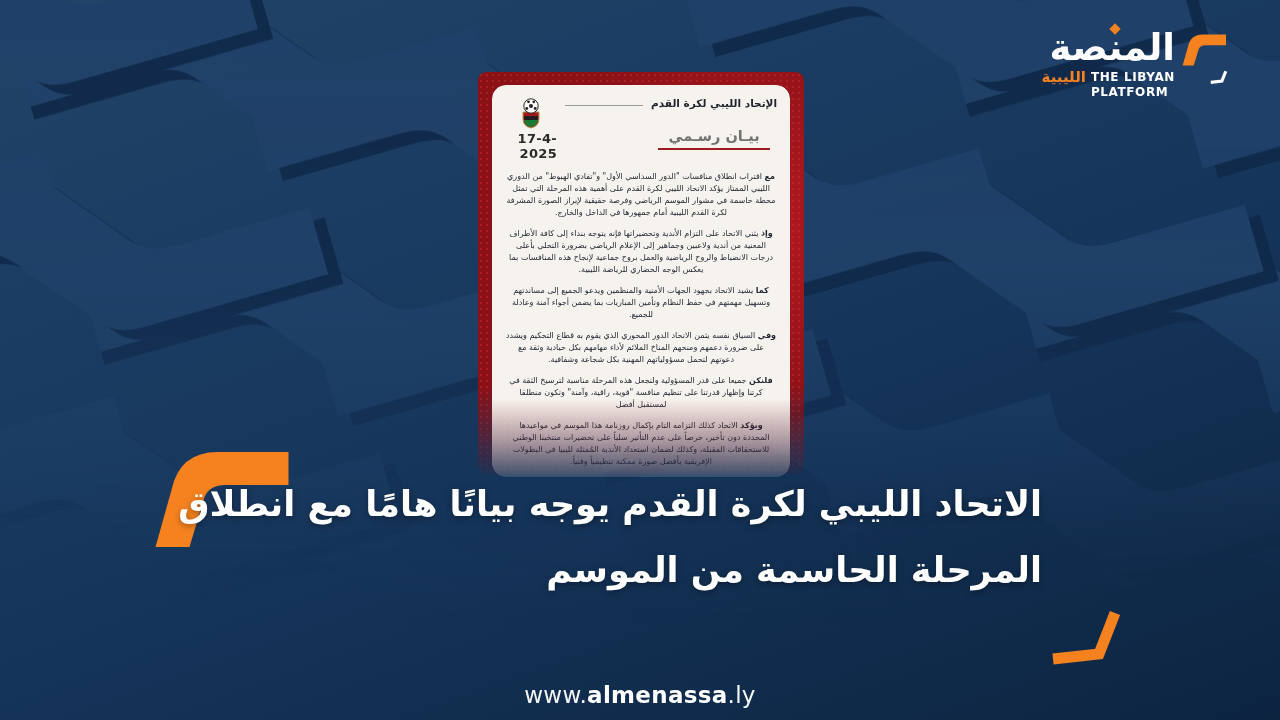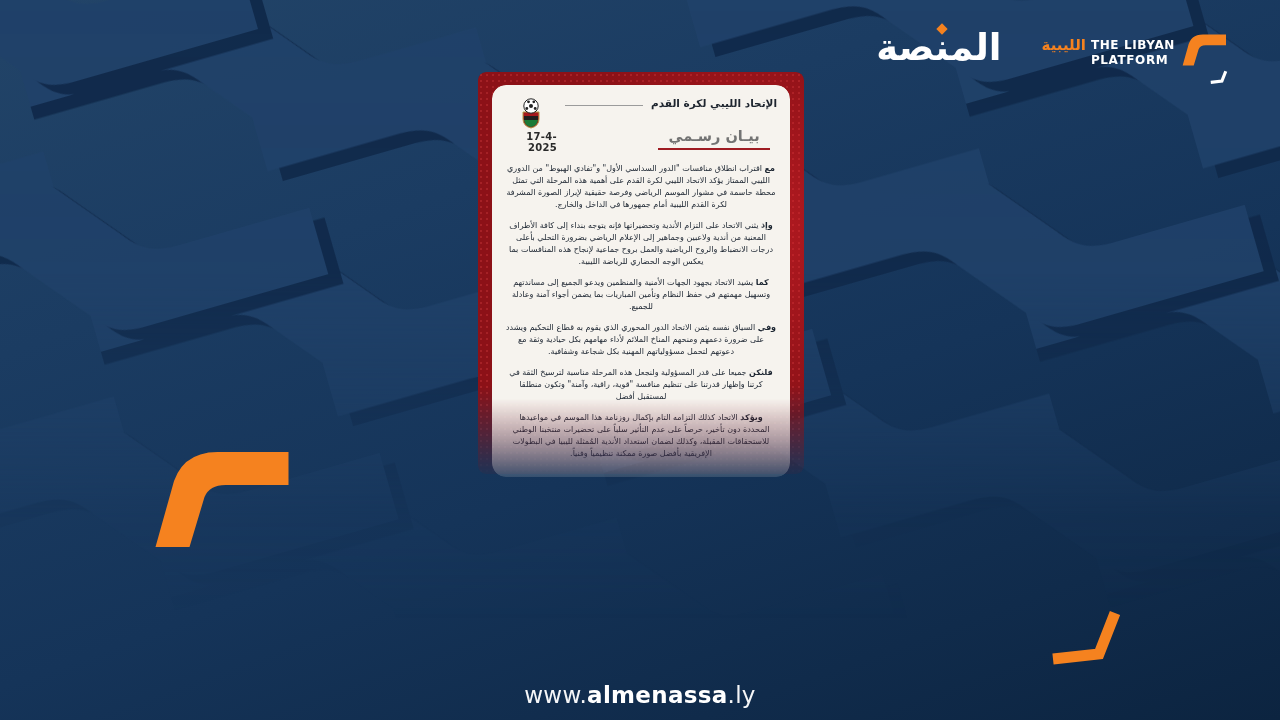--- a/index.html
+++ b/index.html
@@ -34,36 +34,36 @@
     -webkit-mask-image:linear-gradient(to bottom,#000 0%,#000 80%,rgba(0,0,0,.55) 91%,rgba(0,0,0,.15) 100%);
     mask-image:linear-gradient(to bottom,#000 0%,#000 80%,rgba(0,0,0,.55) 91%,rgba(0,0,0,.15) 100%);
   }
   .card-header{direction:rtl;display:flex;align-items:flex-start;margin-bottom:10px;}
   .title-col{display:flex;flex-direction:column;align-items:center;}
   .org-title{font-size:10.5px;font-weight:700;color:#1d242e;white-space:nowrap;}
   .doc-type{font-size:14.5px;font-weight:800;color:#737373;letter-spacing:1px;
     border-bottom:2.5px solid #9e1b22;padding:3px 10px 4px;margin-top:16px;}
   .header-line{flex:1;height:1px;background:#9b9b9b;margin:8px 8px 0;}
   .crest-col{width:52px;display:flex;flex-direction:column;align-items:center;flex:none;}
-  .crest-date{font-size:10px;font-weight:700;color:#2a2a2a;margin-top:2px;letter-spacing:.3px;}
+  .crest-date{font-size:13px;font-weight:700;color:#2a2a2a;margin-top:2px;letter-spacing:.3px;}
   .stmt-body{direction:rtl;}
   .stmt-p{font-size:8px;line-height:1.5;color:#1c2531;text-align:center;margin:0 0 9px;}
   .stmt-p b{font-weight:700;}
   
   .headline{
     position:absolute;top:471px;right:238px;width:780px;direction:rtl;text-align:right;
     color:#ffffff;font-weight:800;text-shadow:0 2px 6px rgba(0,0,0,.35);
   }
   .headline .line{font-size:35px;line-height:66px;white-space:nowrap;}
   
   .quote-open{position:absolute;left:152px;top:452px;width:138px;height:95px;}
   .quote-close{position:absolute;left:1046px;top:608px;width:78px;height:62px;}
   
   .brand-logo{position:absolute;top:28px;right:46px;display:flex;direction:ltr;align-items:flex-start;}
-  .brand-text{display:flex;flex-direction:row;align-items:flex-end;margin-right:7px;}
+  .brand-text{display:flex;flex-direction:column;align-items:flex-end;margin-right:7px;}
   .brand-wordmark{position:relative;font-size:37px;line-height:40px;font-weight:800;color:#ffffff;direction:rtl;}
   .brand-dot{position:absolute;left:49%;top:-3px;width:8px;height:8px;background:#f5821f;transform:rotate(45deg);}
   .brand-subrow{display:flex;align-items:flex-start;margin-top:2px;direction:ltr;}
   .brand-arabic-sub{font-size:15px;font-weight:800;color:#f5821f;direction:rtl;margin-right:5px;line-height:14px;margin-left:40px;}
   .brand-english{display:flex;flex-direction:column;color:#ffffff;font-size:12px;font-weight:700;letter-spacing:.6px;line-height:1.25;}
   .brand-brackets{position:relative;width:52px;height:62px;}
   .brand-bracket-big{position:absolute;left:0;top:6px;width:44px;height:32px;}
   .brand-bracket-small{position:absolute;left:26px;top:42px;width:21px;height:15px;}
   
   .footer-url{
@@ -126,20 +126,24 @@
       <p class="stmt-p"><b>وفي</b><span> السياق نفسه يثمن الاتحاد الدور المحوري الذي يقوم به قطاع التحكيم ويشدد على ضرورة دعمهم ومنحهم المناخ الملائم لأداء مهامهم بكل حيادية وثقة مع دعوتهم لتحمل مسؤولياتهم المهنية بكل شجاعة وشفافية.</span></p>
       <p class="stmt-p"><b>فلنكن</b><span> جميعا على قدر المسؤولية ولنجعل هذه المرحلة مناسبة لترسيخ الثقة في كرتنا وإظهار قدرتنا على تنظيم منافسة "قوية، راقية، وآمنة" وتكون منطلقا لمستقبل أفضل</span></p>
       <p class="stmt-p"><b>ويؤكد</b><span> الاتحاد كذلك التزامه التام بإكمال روزنامة هذا الموسم في مواعيدها المحددة دون تأخير، حرصاً على عدم التأثير سلباً على تحضيرات منتخبنا الوطني للاستحقاقات المقبلة، وكذلك لضمان استعداد الأندية المُمثلة لليبيا في البطولات الإفريقية بأفضل صورة ممكنة تنظيمياً وفنياً.</span></p>
     </div>
   </div>
 
   <svg class="quote-open" viewBox="0 0 135 95" aria-hidden="true">
     <path d="M2,95 L18,38 Q26,0 64,0 L135,0 L135,33 L72,33 Q56,33 51,45 L36,95 Z" fill="#F5821F"></path>
   </svg>
 
+  <div class="headline">
+    <div class="line">الاتحاد الليبي لكرة القدم يوجه بيانًا هامًا مع انطلاق</div>
+    <div class="line">المرحلة الحاسمة من الموسم</div>
+  </div>
 
   <svg class="quote-close" viewBox="0 0 78 62" aria-hidden="true">
     <path d="M7,51 L53,46 L69,5" fill="none" stroke="#F5821F" stroke-width="11"></path>
   </svg>
 
   <div class="brand-logo">
     <div class="brand-text">
       <div class="brand-wordmark">
         <span>المنصة</span>
         <span class="brand-dot"></span>

